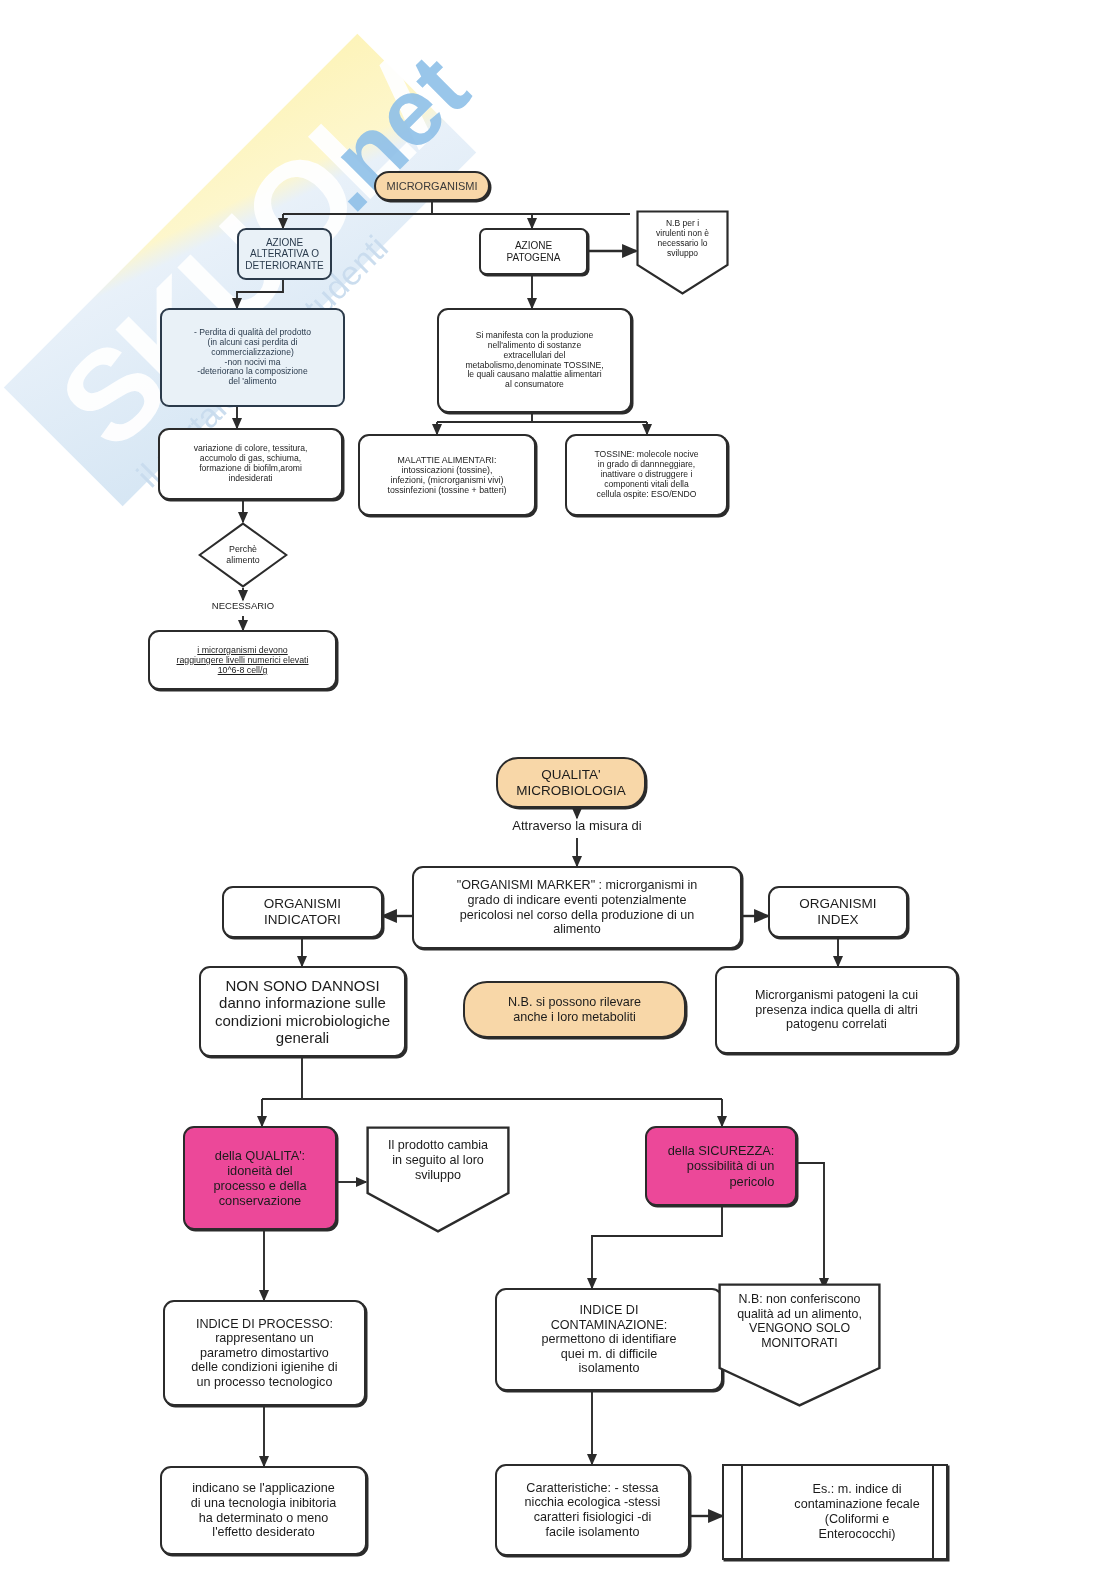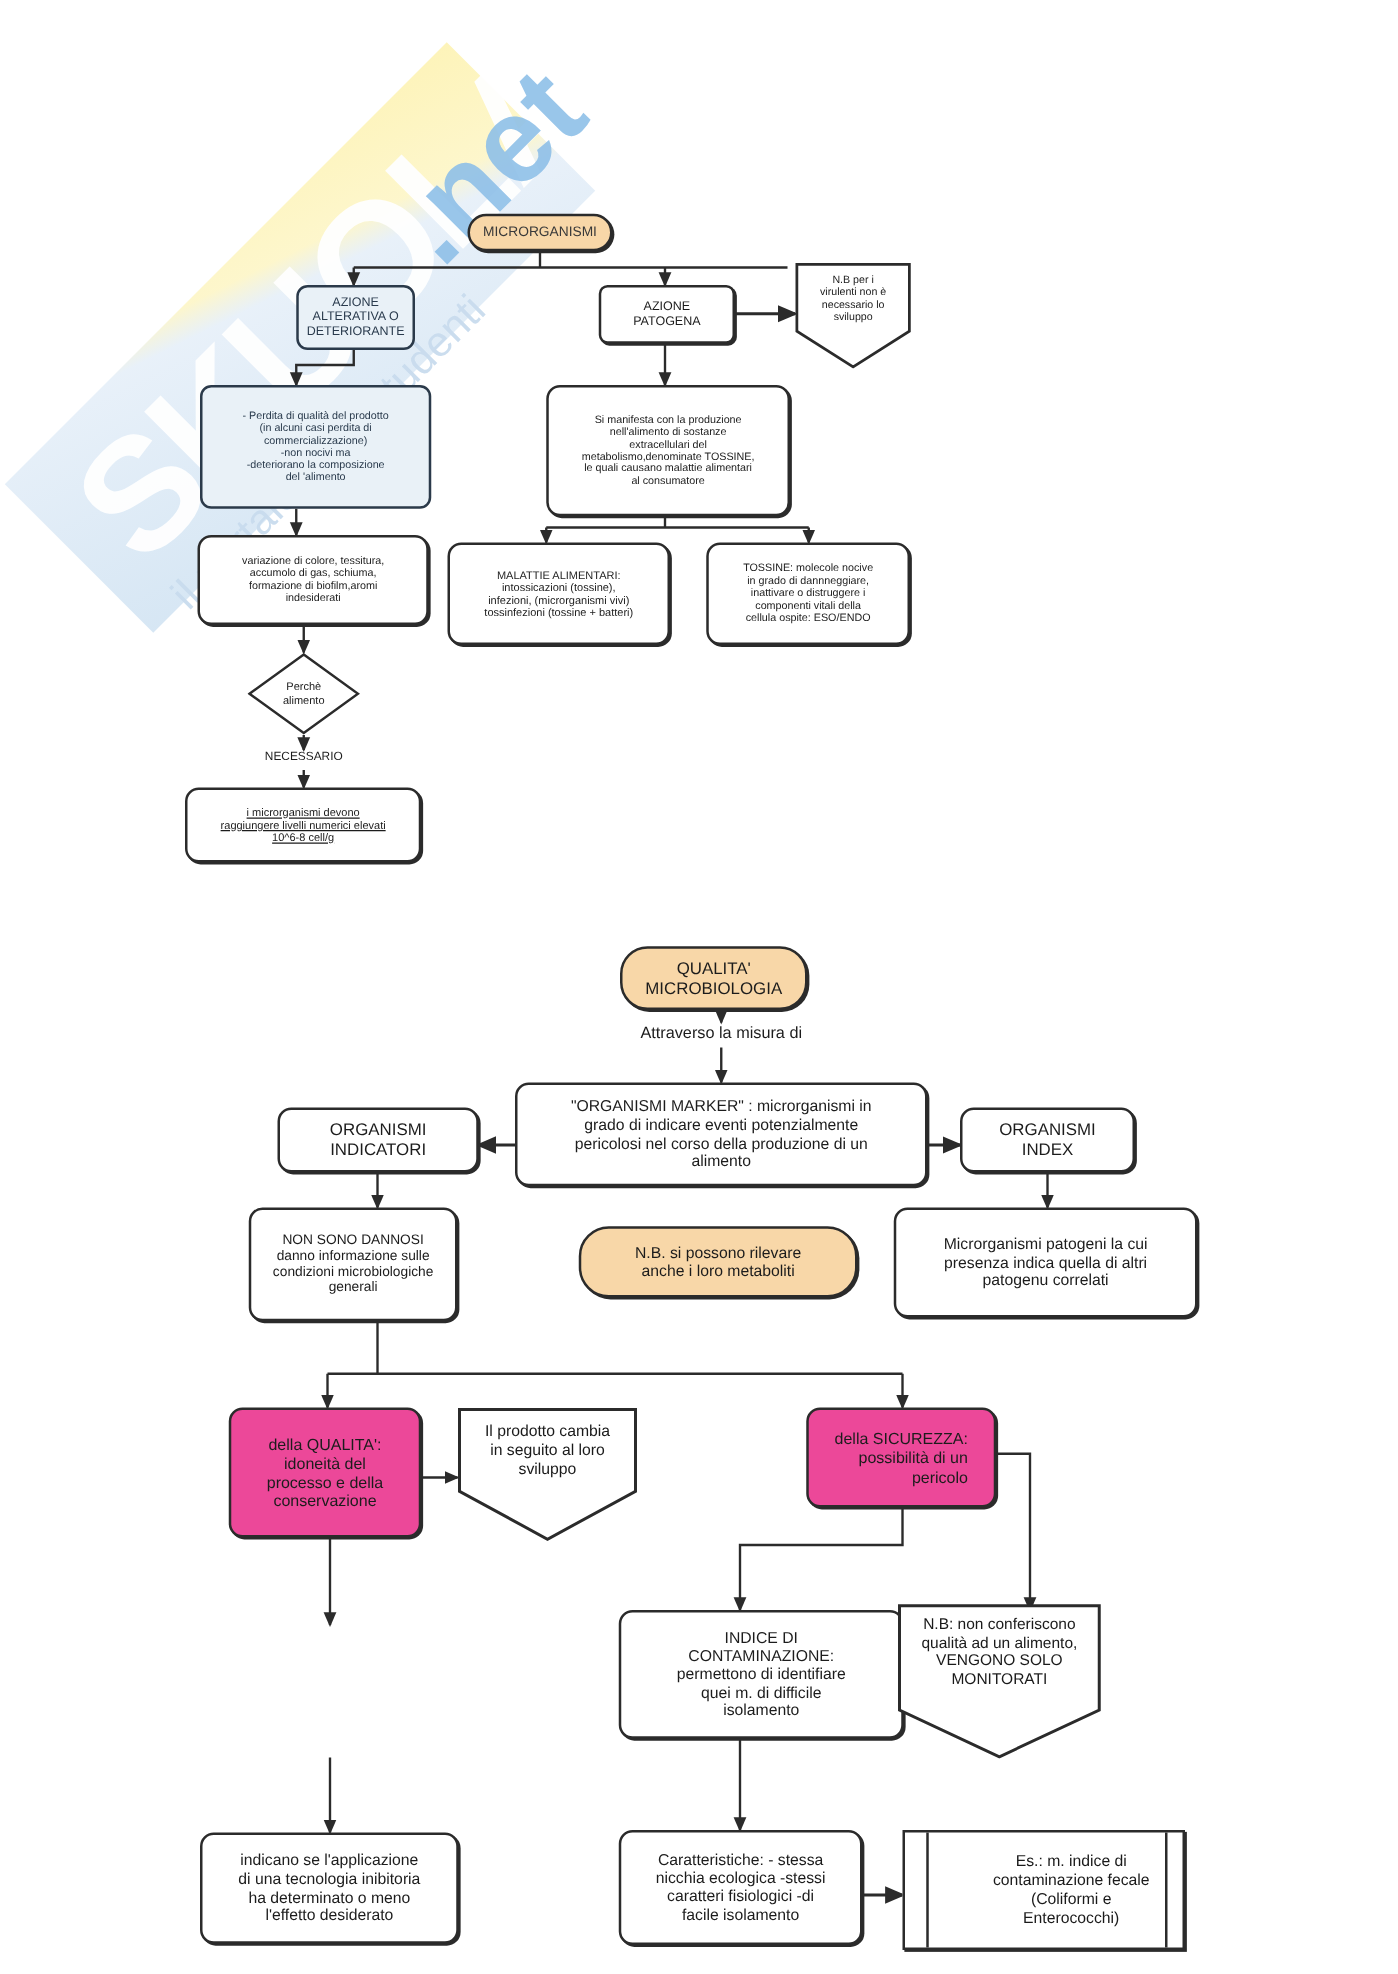--- a/index.html
+++ b/index.html
@@ -278,21 +278,21 @@
 grado di indicare eventi potenzialmente
 pericolosi nel corso della produzione di un
 alimento</div>
 
     <div class="node rect" style="left:222px;top:886px;width:161px;height:52px;font-size:13.5px;">ORGANISMI
 INDICATORI</div>
 
     <div class="node rect" style="left:768px;top:886px;width:140px;height:52px;font-size:13.5px;">ORGANISMI
 INDEX</div>
 
-    <div class="node rect" style="left:199px;top:966px;width:167px;height:91px;font-size:11px;padding:3px 5px;">NON SONO DANNOSI
+    <div class="node rect" style="left:199px;top:966px;width:207px;height:91px;font-size:15px;padding:3px 5px;">NON SONO DANNOSI
 danno informazione sulle
 condizioni microbiologiche
 generali</div>
 
     <div class="node pill" style="left:463px;top:981px;width:223px;height:57px;font-size:12.6px;border-radius:24px;">N.B. si possono rilevare
 anche i loro metaboliti</div>
 
     <div class="node rect" style="left:715px;top:966px;width:243px;height:88px;font-size:12.6px;padding:3px 5px;">Microrganismi patogeni la cui
 presenza indica quella di altri
 patogenu correlati</div>
@@ -310,20 +310,25 @@
       <div class="ptext" style="top:12px;font-size:12.6px;">Il prodotto cambia
 in seguito al loro
 sviluppo</div>
     </div>
 
     <div class="node rect-orange" style="left:645px;top:1126px;width:152px;height:80px;font-size:12.8px;padding:2px 4px;
                 display:flex;align-items:center;justify-content:center;text-align:right;white-space:pre-line;line-height:1.18;">della SICUREZZA:
 possibilità di un
 pericolo</div>
 
+    <div class="node rect" style="left:163px;top:1300px;width:203px;height:106px;font-size:12.6px;padding:2px 5px;">INDICE DI PROCESSO:
+rappresentano un
+parametro dimostartivo
+delle condizioni igienihe di
+un processo tecnologico</div>
 
     <div class="node rect" style="left:495px;top:1288px;width:228px;height:103px;font-size:12.6px;padding:2px 5px;">INDICE DI
 CONTAMINAZIONE:
 permettono di identifiare
 quei m. di difficile
 isolamento</div>
 
     <div class="penta" style="left:718px;top:1283px;width:163px;height:124px;">
       <svg class="pshape" viewBox="0 0 163 124" preserveAspectRatio="none">
         <polygon points="1.6,1.6 161.4,1.6 161.4,85 81.5,122.4 1.6,85" fill="#ffffff" stroke="#2b2b2b" stroke-width="2.4"></polygon>

